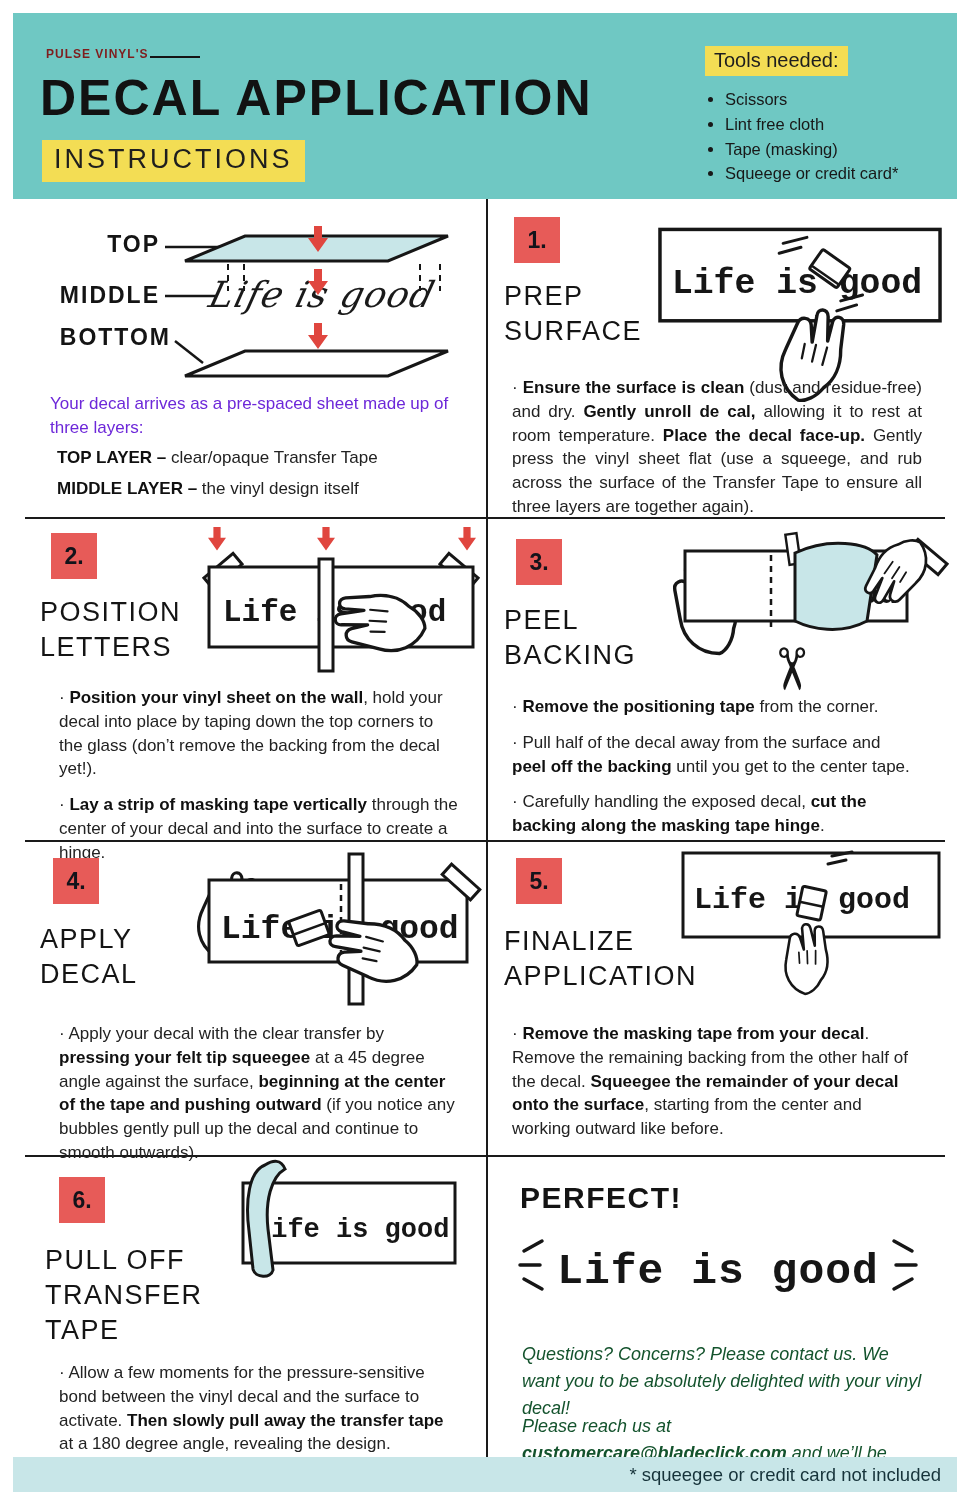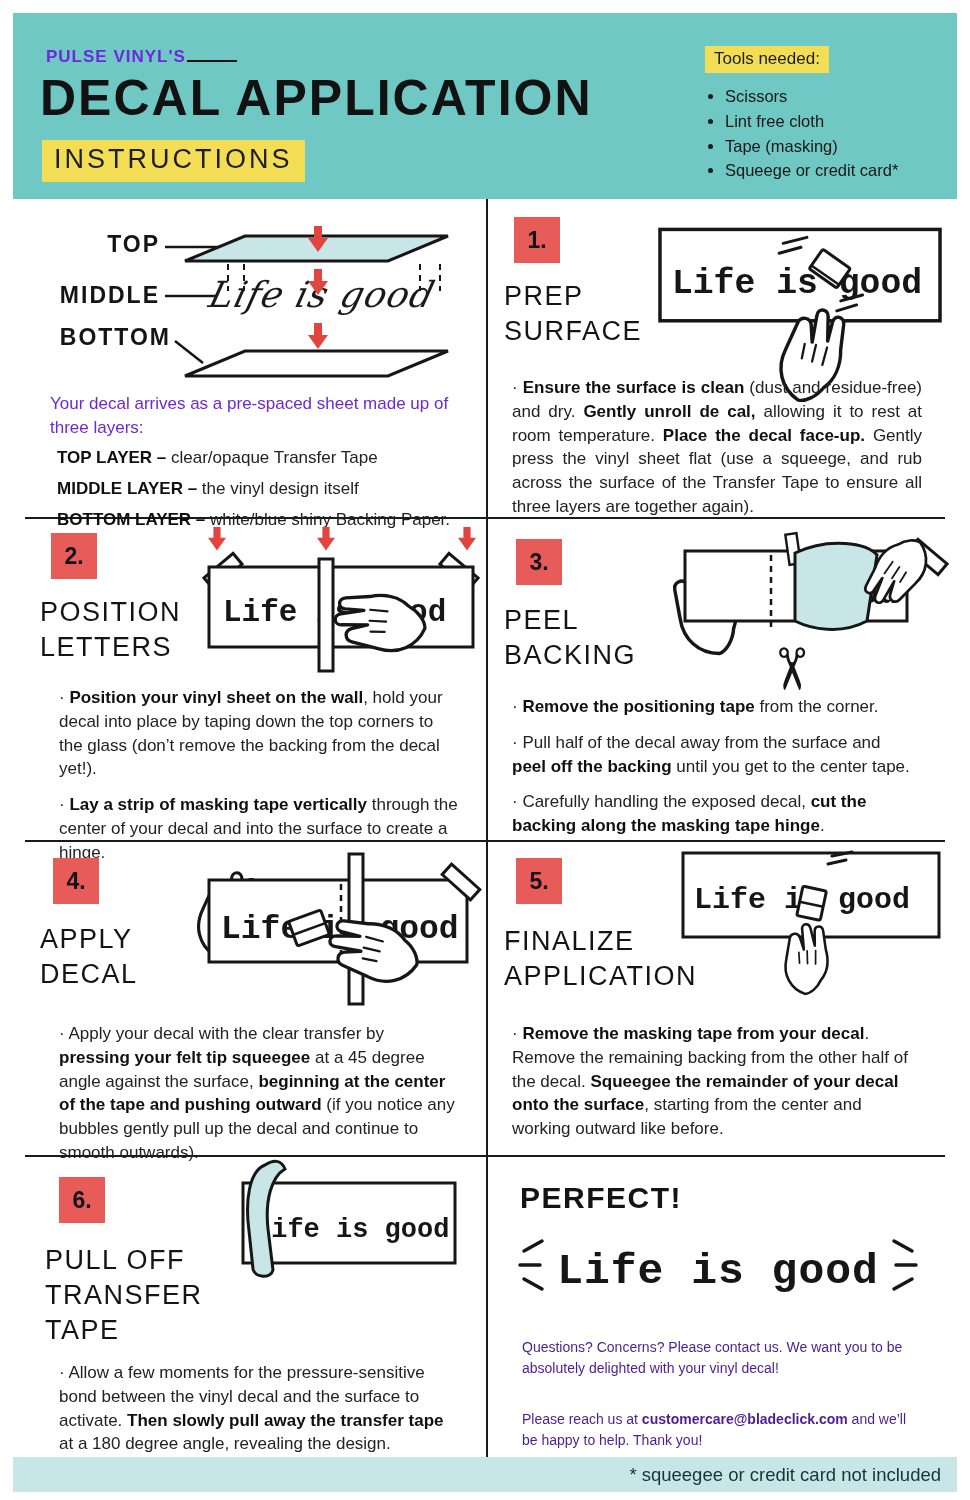--- a/index.html
+++ b/index.html
@@ -5,50 +5,50 @@
   :root{
     --teal:#6fc8c3; --teal_light:#c8e6e8; --yellow:#f3dd54;
     --red_badge:#e75b58; --red_arrow:#e0463f; --ink:#161616;
   }
   *{box-sizing:border-box;}
   body{margin:0;width:970px;height:1500px;position:relative;background:#fff;
        font-family:"Liberation Sans",sans-serif;color:#242424;overflow:hidden;}
   .abs{position:absolute;}
   
   #header{left:13px;top:13px;width:944px;height:186px;background:var(--teal);}
-  .brand{position:absolute;left:33px;top:34px;font-size:17px;font-weight:bold;
-         letter-spacing:1px;color:#6d28d9;}
+  .brand{position:absolute;left:33px;top:34px;font-size:12px;font-weight:bold;
+         letter-spacing:1px;color:#7f1d1d;}
   .brand-line{display:inline-block;width:50px;border-bottom:2.5px solid #141414;
               vertical-align:baseline;margin-left:1px;}
   .big-title{position:absolute;left:27px;top:56px;font-size:50px;font-weight:bold;
              letter-spacing:2px;color:#121212;}
   .subtitle{position:absolute;left:29px;top:127px;background:var(--yellow);
             padding:4px 12px 7px;font-size:27px;letter-spacing:3px;color:#1e1e1e;}
   .tools{position:absolute;left:692px;top:33px;width:250px;}
   .tools-label{display:inline-block;background:var(--yellow);padding:3px 9px 4px;
-               font-size:17px;color:#1e1e1e;}
+               font-size:20px;color:#1e1e1e;}
   .tools ul{margin:11px 0 0 4px;padding-left:16px;font-size:16.5px;line-height:1.5;color:#181818;}
   
   .vline{left:486px;top:199px;width:2px;height:1258px;background:#1a1a1a;}
   .hline{left:25px;width:920px;height:2px;background:#1a1a1a;}
   
   .panel{position:absolute;}
   .badge{position:absolute;width:46px;height:46px;background:var(--red_badge);
          display:flex;align-items:center;justify-content:center;
          font-weight:bold;font-size:23px;color:#13131a;}
   .step-title{position:absolute;font-weight:normal;font-size:27px;letter-spacing:1.5px;
               line-height:1.3;color:#141414;}
   .body-text{position:absolute;font-size:17px;line-height:1.4;color:#222;}
   .body-text p{margin:12px;}
   .body-text b{color:#101010;}
   .just p{text-align:justify;}
   .svgbox{position:absolute;overflow:visible;}
   
   .perfect-title{position:absolute;font-weight:bold;font-size:30px;letter-spacing:1.5px;color:#141414;}
-  .para{position:absolute;font-size:14px;line-height:1.5;color:#4c1d95;}
+  .para{position:absolute;font-size:18px;line-height:1.5;color:#14532d;font-style:italic;}
   
   #footer{left:13px;top:1457px;width:944px;height:35px;background:var(--teal_light);
           font-size:18.5px;color:#16333a;text-align:right;line-height:35px;padding-right:16px;}
   
   .intro-desc{position:absolute;font-size:17px;line-height:1.4;color:#6d28d9;}
   .intro-layers{position:absolute;font-size:17px;line-height:1.4;color:#222;}
   .intro-layers div{margin:7px;}
   .intro-layers b{color:#101010;}
 </style>
 </head>
@@ -112,21 +112,20 @@
     <polygon points="154,155 214,130 417,130 357,155" fill="#fff" stroke="#161616" stroke-width="3"></polygon>
 
     <use href="#arrow" transform="translate(287,5)"></use>
     <use href="#arrow" transform="translate(287,48)"></use>
     <use href="#arrow" transform="translate(287,102)"></use>
   </svg>
   <p class="intro-desc" style="left:25px;top:176px;width:412px">Your decal arrives as a pre-spaced sheet made up of three layers:</p>
   <div class="intro-layers" style="left:25px;top:240px;width:420px">
     <div><b>TOP LAYER –</b><span> clear/opaque Transfer Tape</span></div>
     <div><b>MIDDLE LAYER –</b><span> the vinyl design itself</span></div>
-    <div><b>BOTTOM LAYER –</b><span> white/blue shiny Backing Paper.</span></div>
   </div>
 </section>
 
 <section class="panel" style="left:488px;top:199px;width:457px;height:318px">
   <div class="badge" style="left:26px;top:18px">1.</div>
   <div class="step-title" style="left:16px;top:80px">
     <div>PREP</div>
     <div>SURFACE</div>
   </div>
   <svg class="svgbox" style="left:168px;top:22px" width="288" height="140" viewBox="0 0 290 140">

